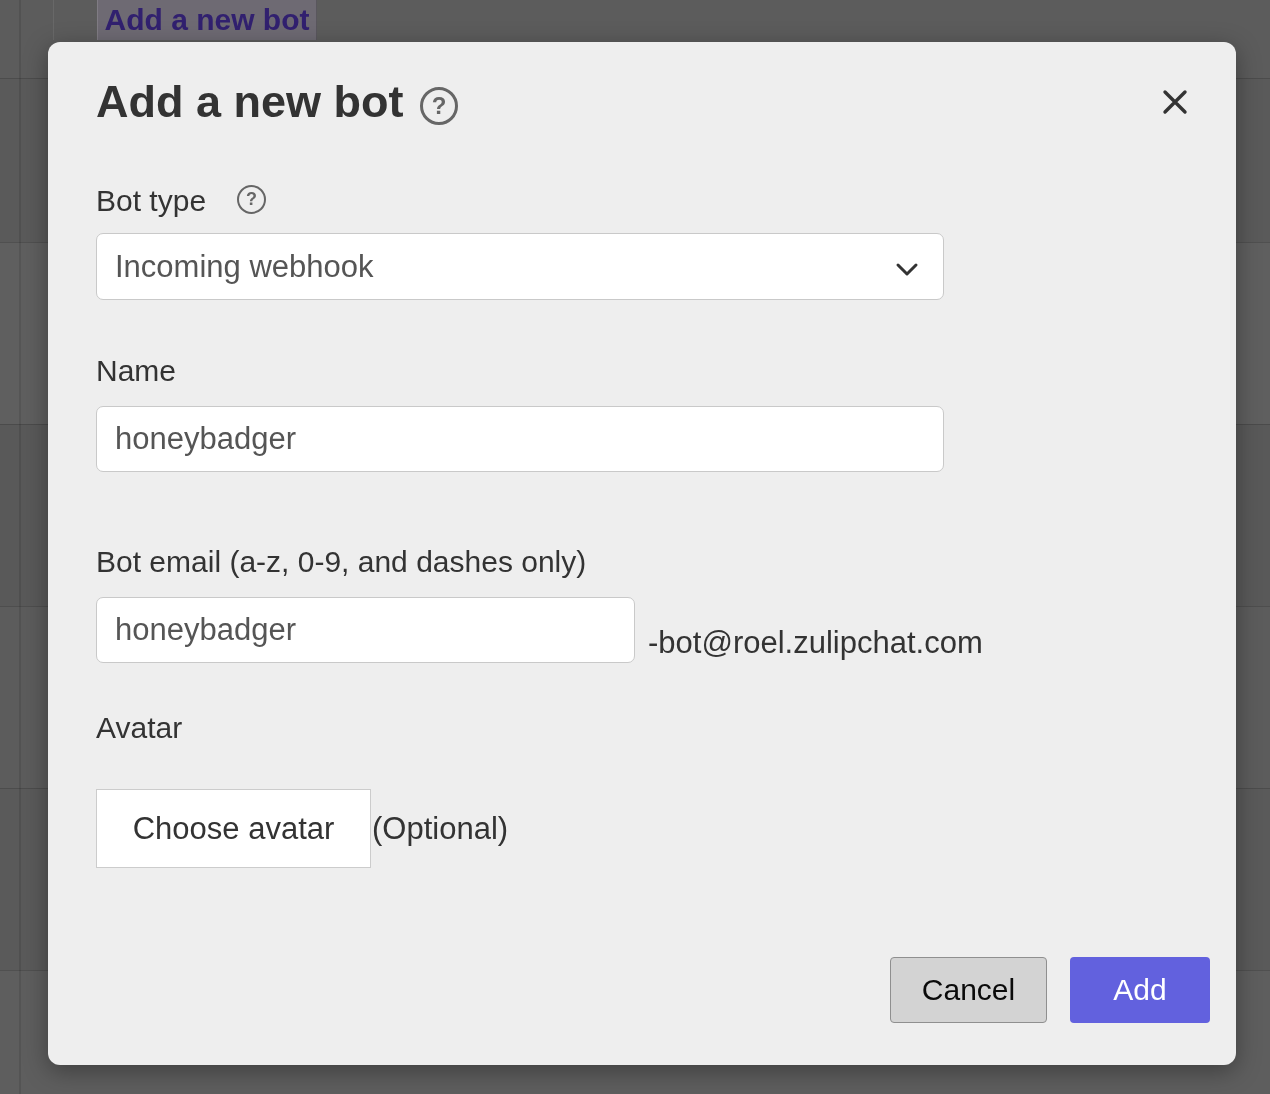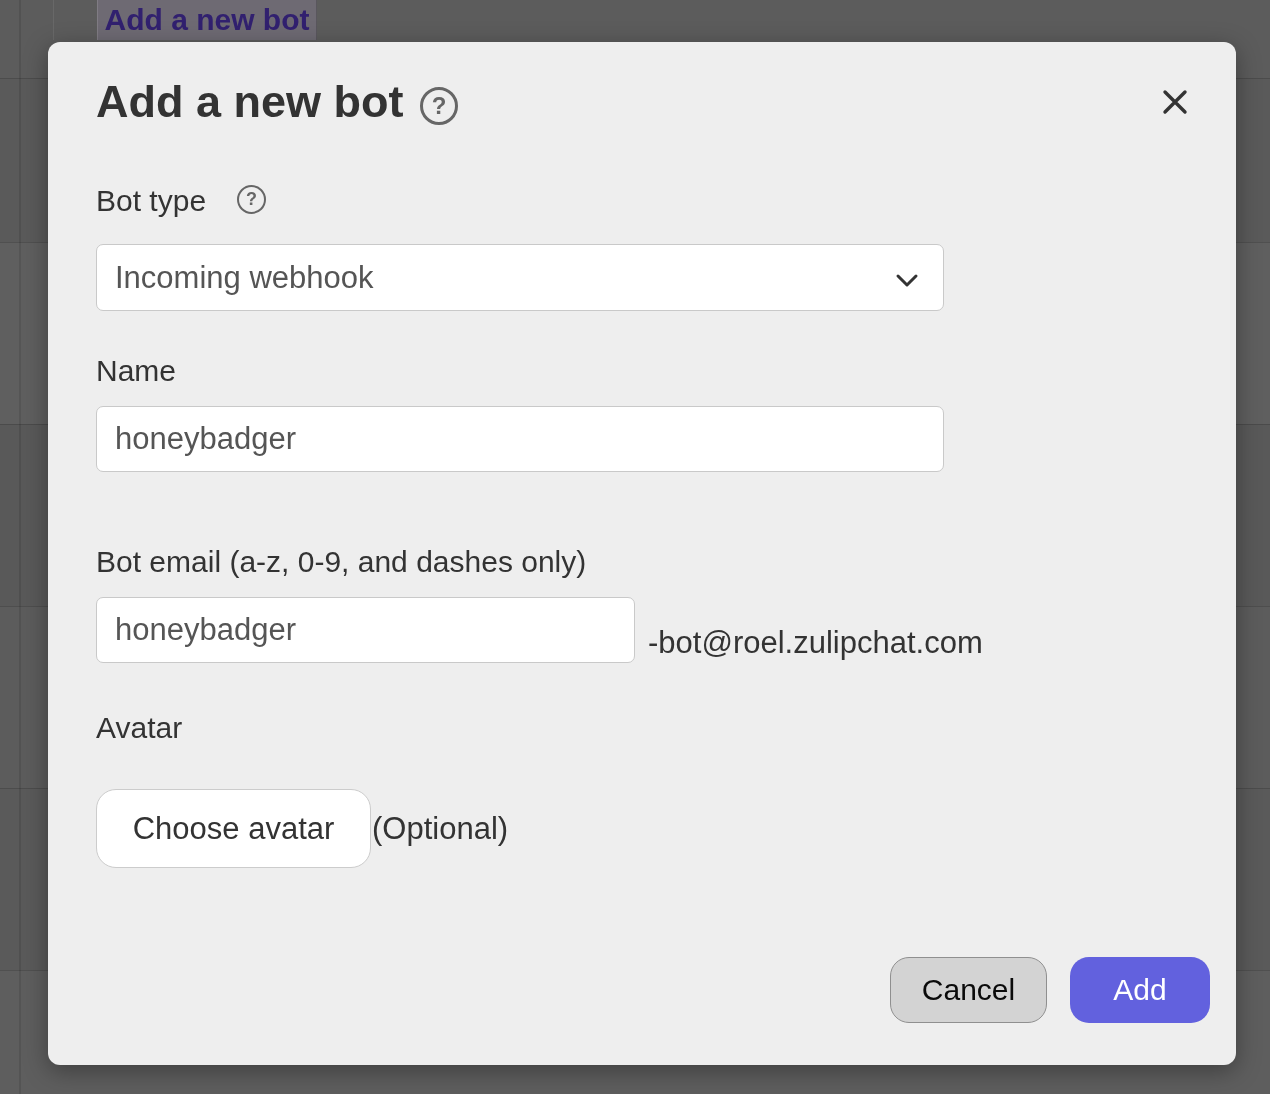--- a/index.html
+++ b/index.html
@@ -61,30 +61,30 @@
   .select-box { cursor:pointer; justify-content:space-between; }
   .chevron { flex:0 0 auto; margin-right:6px; }
 
   .email-suffix {
     position:absolute; left:600px; top:568px; height:66px;
     display:flex; align-items:center; font-size:31px; color:#333;
   }
 
   .choose-avatar {
     position:absolute; left:48px; top:747px; width:275px; height:79px;
-    background:#fff; border:1px solid #ccc; border-radius:20px;
+    background:#fff; border:1px solid #ccc; border-radius:0;
     font-family:inherit; font-size:31px; color:#333; cursor:pointer;
   }
   .optional-note {
     position:absolute; left:324px; top:747px; height:79px;
     display:flex; align-items:center; font-size:31px; color:#333;
   }
 
   .btn {
-    position:absolute; top:915px; height:66px; border-radius:19px;
+    position:absolute; top:915px; height:66px; border-radius:4px;
     font-family:inherit; font-size:30px; cursor:pointer;
     display:flex; align-items:center; justify-content:center;
   }
   .btn-cancel {
     left:842px; width:157px; background:#d3d3d3;
     border:1.5px solid #8f8f8f; color:#0a0a0a;
   }
   .btn-add {
     left:1022px; width:140px; background:#6261de;
     border:none; color:#ffffff;
@@ -128,21 +128,21 @@
       <svg width="28" height="28" viewBox="0 0 28 28">
         <path d="M4 4 L24 24 M24 4 L4 24" stroke="#333" stroke-width="3.4" stroke-linecap="round" fill="none"></path>
       </svg>
     </span>
   </button>
 
   <div class="field-label" style="top:142px;">Bot type</div>
   <span class="help-circle help-small" style="top:143px;">
     <span>?</span>
   </span>
-  <div class="select-box" style="top:202px;" role="combobox">
+  <div class="select-box" style="top:191px;" role="combobox">
     <span>Incoming webhook</span>
     <span class="chevron">
       <svg width="24" height="15" viewBox="0 0 24 15">
         <path d="M3 3 L12 12 L21 3" stroke="#333" stroke-width="3" fill="none" stroke-linecap="round" stroke-linejoin="round"></path>
       </svg>
     </span>
   </div>
 
   <div class="field-label" style="top:312px;">Name</div>
   <input class="text-input" style="top: 364px;" type="text" value="honeybadger">

